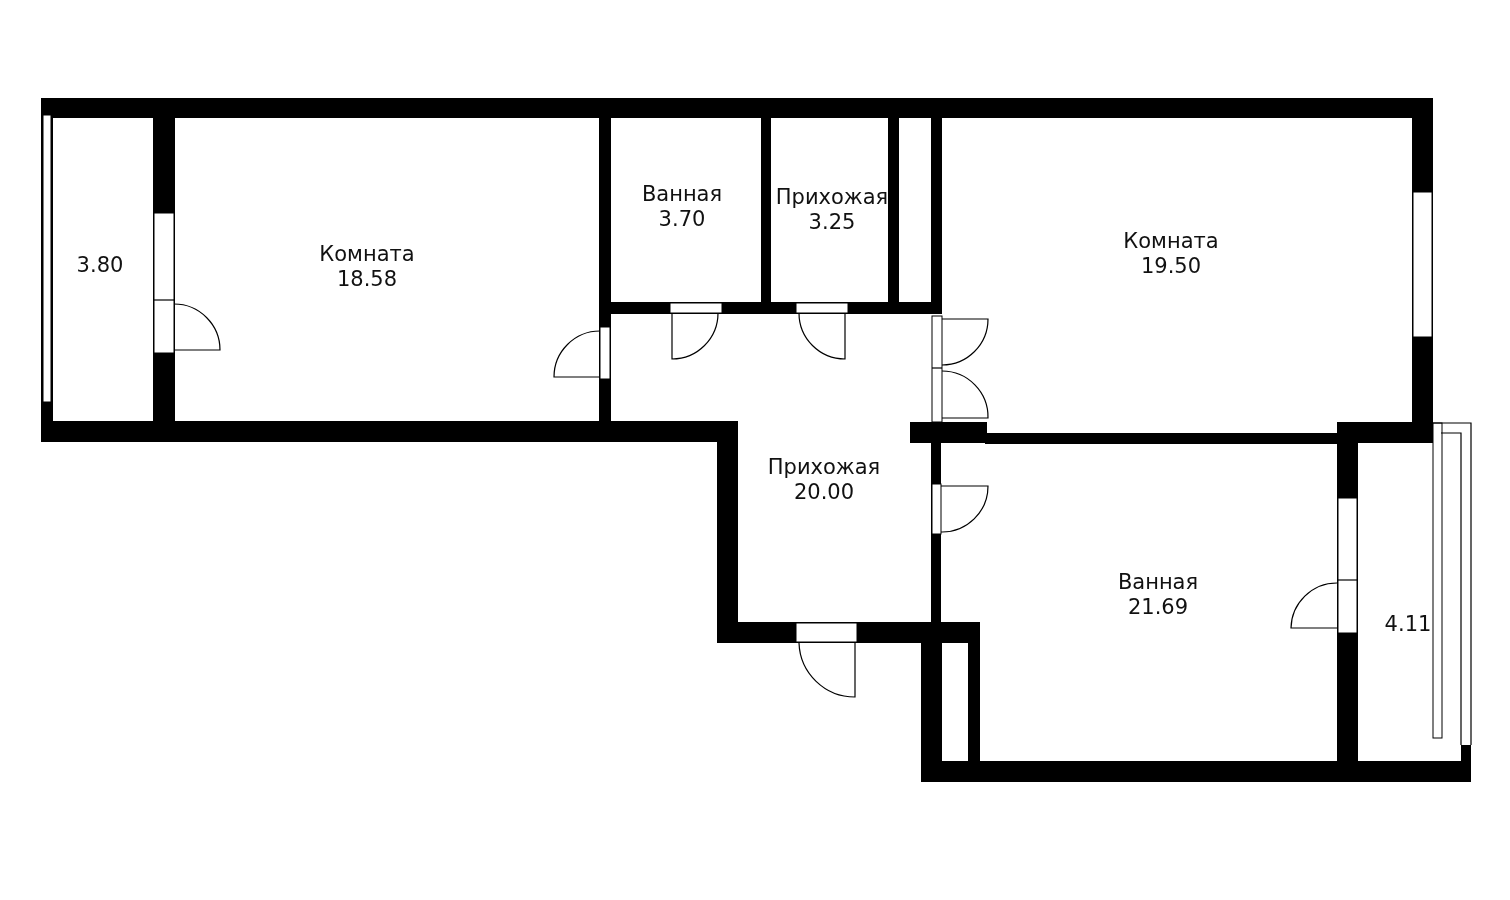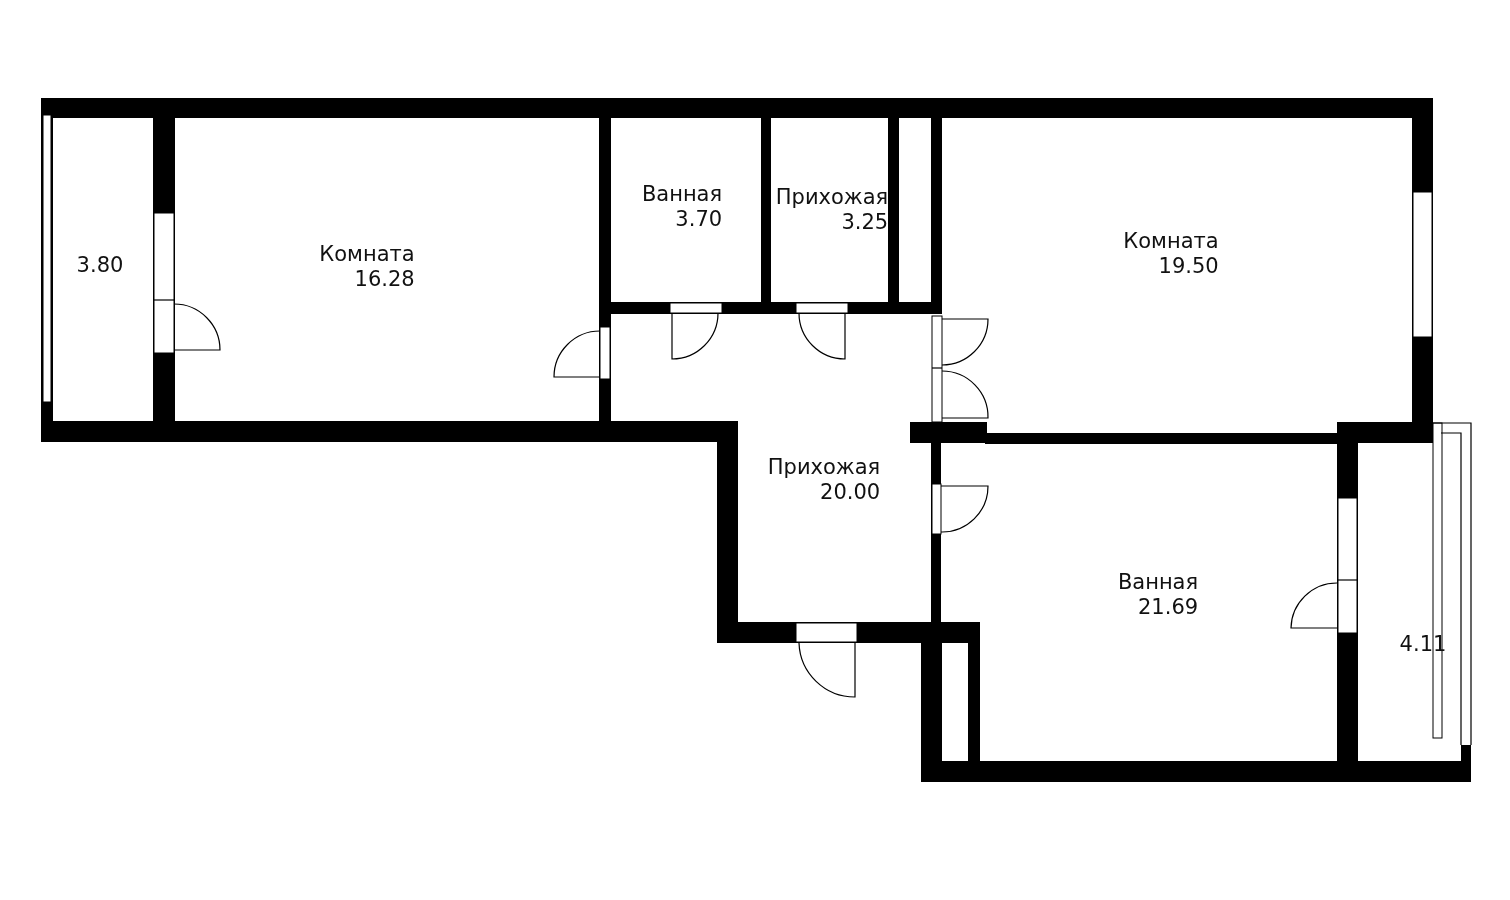--- a/index.html
+++ b/index.html
@@ -1,21 +1,21 @@
 <!DOCTYPE html>
 <html><head>
 <meta charset="utf-8">
 <style>
   html, body { margin: 0; padding: 0; background: #ffffff; }
   body { width: 1510px; height: 900px; position: relative; overflow: hidden; font-family: "DejaVu Sans", sans-serif; }
   #plan { position: absolute; left: 0; top: 0; }
   .wall { fill: #000000; }
   .thin { fill: none; stroke: #000000; stroke-width: 1.2; }
   .gap { fill: #ffffff; stroke: #000000; stroke-width: 1; }
-  .room-label { position: absolute; text-align: right; color: #111111; font-size: 21px; line-height: 25px; transform: translate(-50%, -50%); white-space: nowrap; }
+  .room-label { position: absolute; text-align: center; color: #111111; font-size: 21px; line-height: 25px; transform: translate(-50%, -50%); white-space: nowrap; }
   .room-label span { display: block; }
 </style>
 </head>
 <body>
 
 <svg id="plan" width="1510" height="900" viewBox="0 0 1510 900">
 
   <rect class="wall" x="41" y="98" width="1392" height="20"></rect>
 
   <rect class="wall" x="41" y="98" width="12" height="344"></rect>
@@ -79,21 +79,21 @@
   <path class="thin" d="M1433 423 L1471 423 L1471 745"></path>
   <path class="thin" d="M1441 433 L1461 433 L1461 745"></path>
   <rect class="wall" x="1461" y="745" width="10" height="37"></rect>
 </svg>
 
 <div class="room-label" style="left:100px;top:265px;">
   <span>3.80</span>
 </div>
 <div class="room-label" style="left:367px;top:267px;">
   <span>Комната</span>
-  <span>16.28</span>
+  <span>18.58</span>
 </div>
 <div class="room-label" style="left:682px;top:207px;">
   <span>Ванная</span>
   <span>3.70</span>
 </div>
 <div class="room-label" style="left:832px;top:210px;">
   <span>Прихожая</span>
   <span>3.25</span>
 </div>
 <div class="room-label" style="left:1171px;top:254px;">
@@ -101,15 +101,15 @@
   <span>19.50</span>
 </div>
 <div class="room-label" style="left:824px;top:452px;margin-top:28px;">
   <span>Прихожая</span>
   <span>20.00</span>
 </div>
 <div class="room-label" style="left:1158px;top:595px;">
   <span>Ванная</span>
   <span>21.69</span>
 </div>
-<div class="room-label" style="left:1408px;top:644px;margin-left:15px;">
+<div class="room-label" style="left:1408px;top:624px;">
   <span>4.11</span>
 </div>
 
 </body></html>

